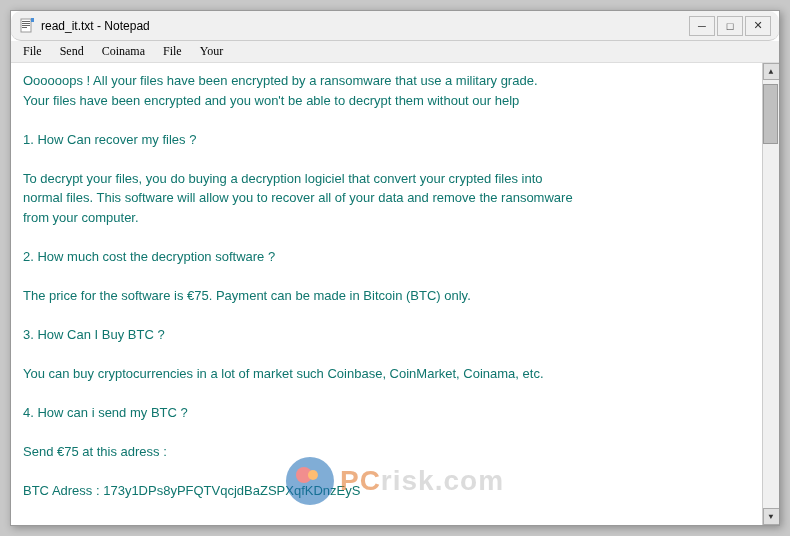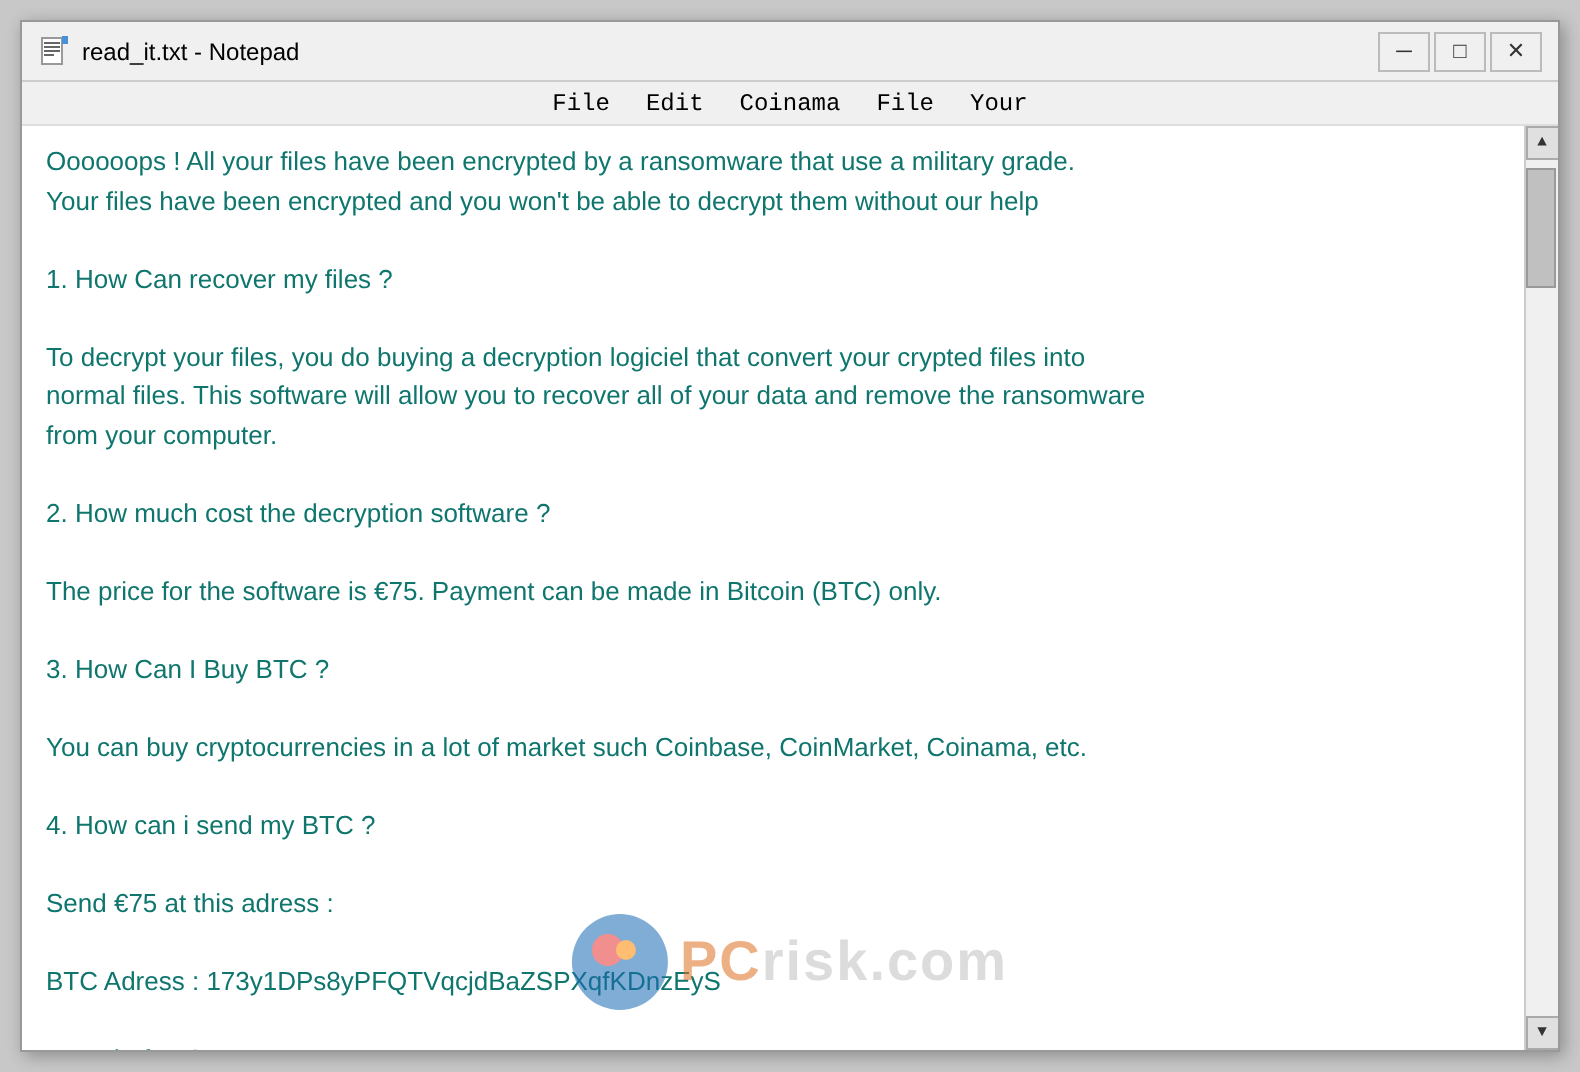--- a/index.html
+++ b/index.html
@@ -33,20 +33,21 @@
 
     .title-bar {
       background: #f0f0f0;
       height: 30px;
       display: flex;
       align-items: center;
       justify-content: space-between;
       padding: 0 8px;
       border-bottom: 1px solid #ccc;
       user-select: none;
+      border-radius: 10px;
     }
 
     .title-bar-left {
       display: flex;
       align-items: center;
       gap: 6px;
     }
 
     .title-bar-icon {
       width: 16px;
@@ -78,24 +79,23 @@
       color: #333;
     }
 
     .menu-bar {
       background: #f0f0f0;
       height: 22px;
       display: flex;
       align-items: center;
       padding: 0 4px;
       border-bottom: 1px solid #ddd;
-      font-family: Liberation Mono, monospace;
+      font-family: Liberation Serif, serif;
       font-size: 12px;
       gap: 2px;
-      justify-content: center;
     }
 
     .menu-item {
       padding: 2px 8px;
       cursor: pointer;
       color: #000;
     }
 
     .content-area {
       display: flex;
@@ -234,21 +234,21 @@
     </div>
     <div class="title-bar-controls">
       <button class="title-btn">─</button>
       <button class="title-btn">□</button>
       <button class="title-btn close">✕</button>
     </div>
   </div>
 
   <div class="menu-bar">
     <span class="menu-item">File</span>
-    <span class="menu-item">Edit</span>
+    <span class="menu-item">Send</span>
     <span class="menu-item">Coinama</span>
     <span class="menu-item">File</span>
     <span class="menu-item">Your</span>
   </div>
 
   <div class="content-area">
     <div class="text-content">Oooooops ! All your files have been encrypted by a ransomware that use a military grade.
 Your files have been encrypted and you won't be able to decrypt them without our help
 
 1. How Can recover my files ?

